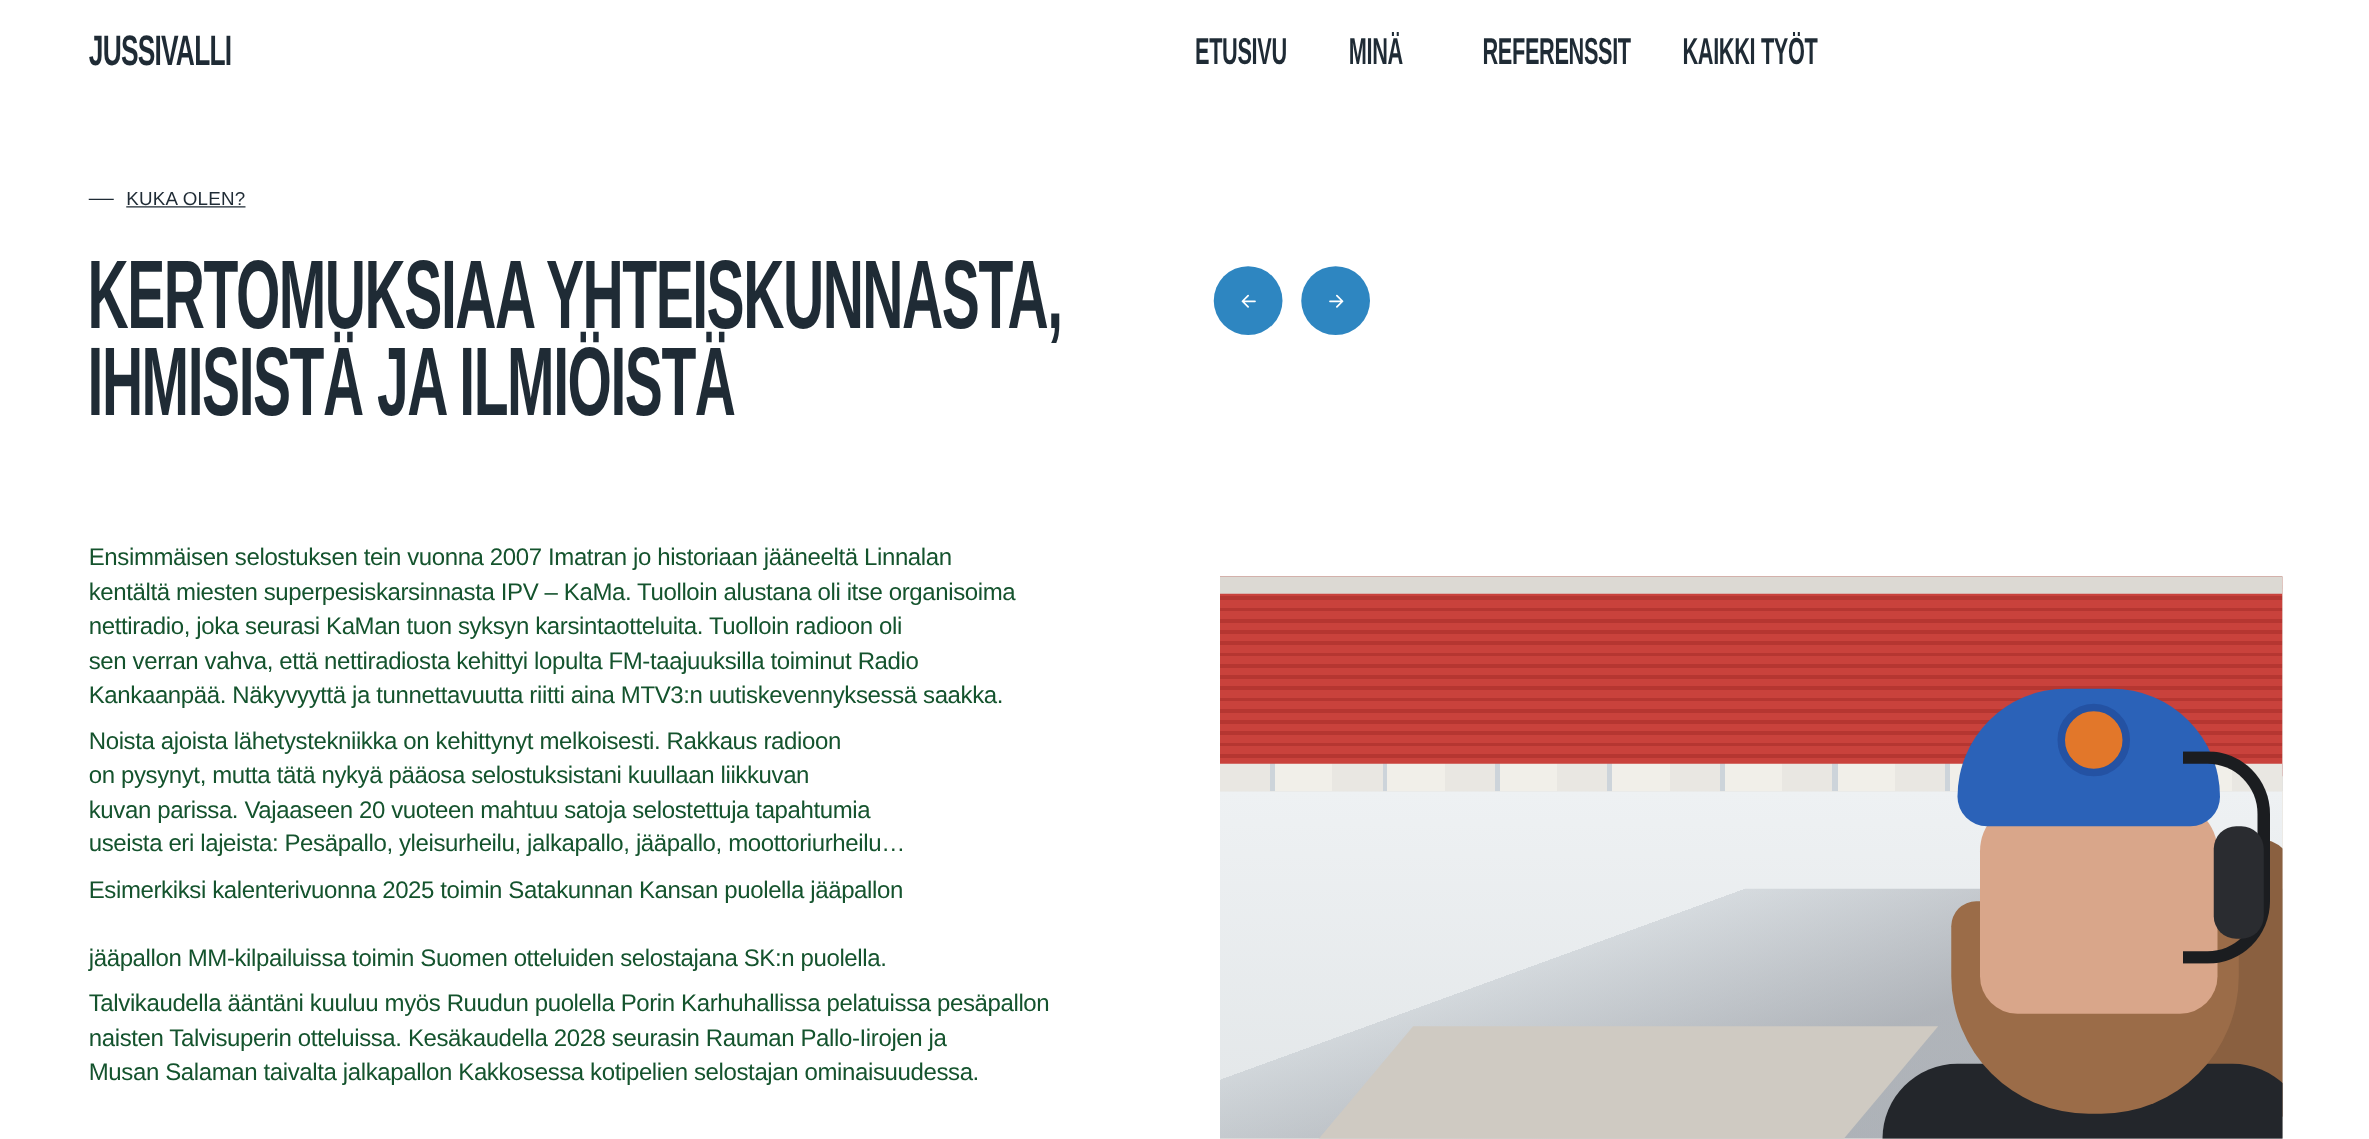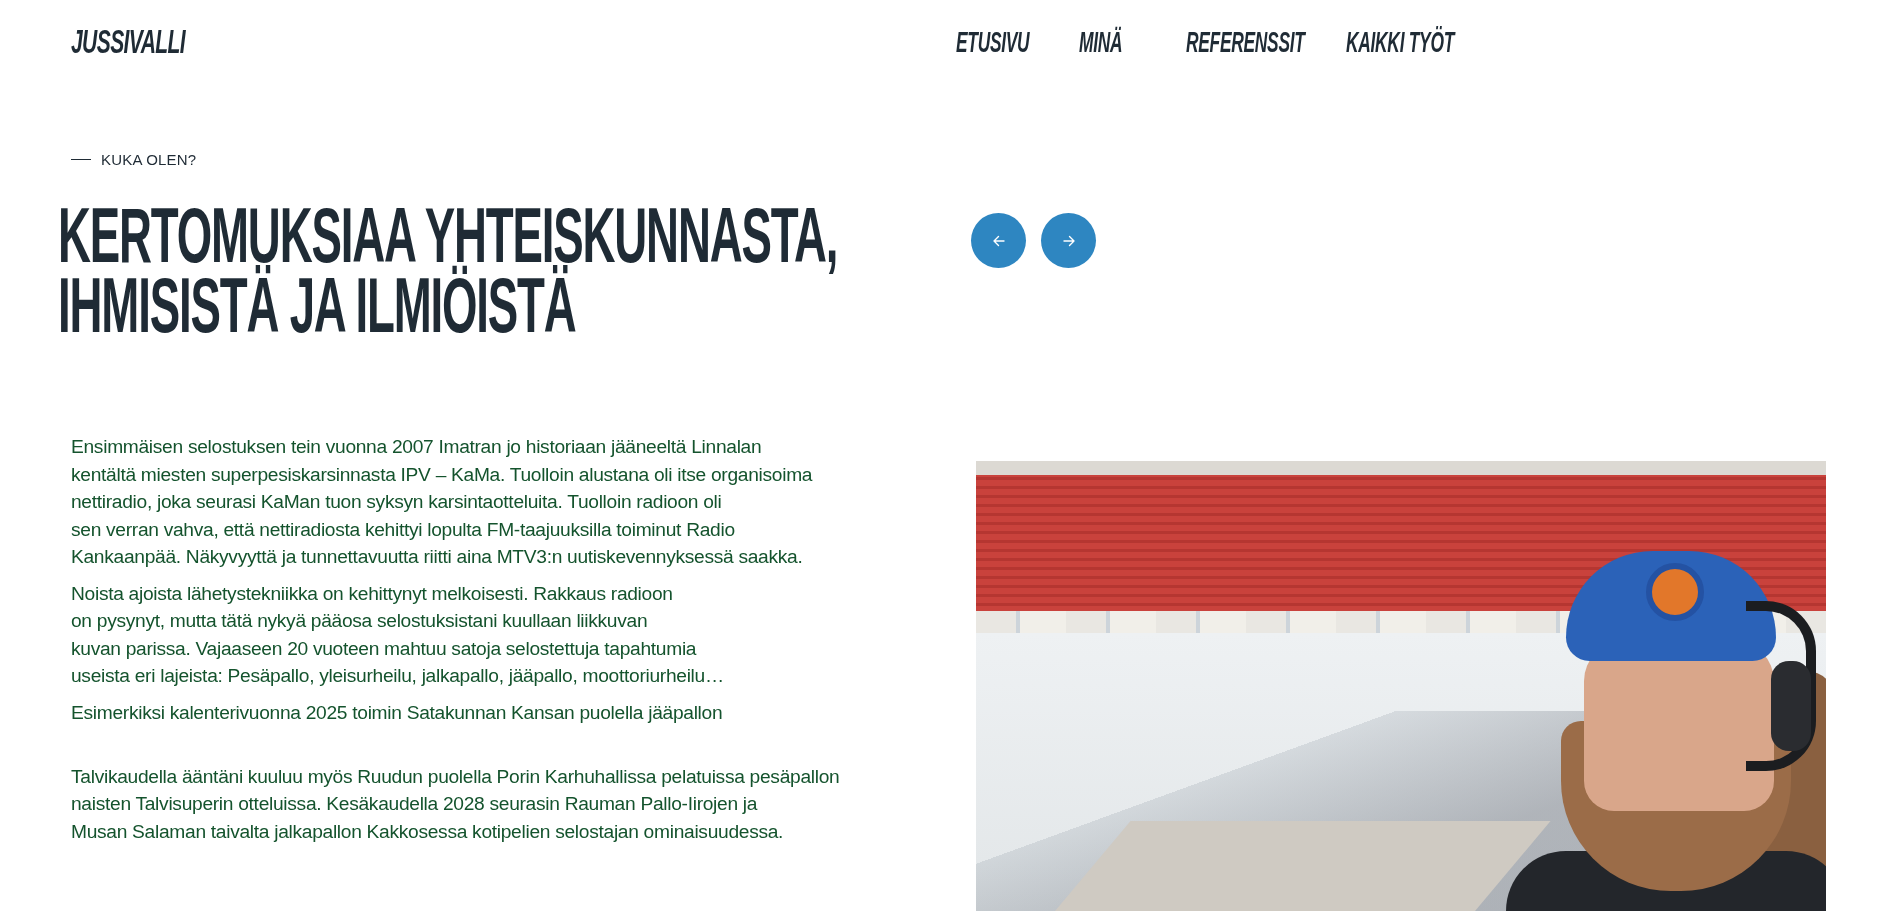--- a/index.html
+++ b/index.html
@@ -9,34 +9,34 @@
     .condensed {
       font-family: "Liberation Sans", sans-serif;
       font-weight: 700;
       text-transform: uppercase;
       color: #1f2b35;
       display: inline-block;
       transform-origin: left top;
       white-space: nowrap;
     }
 
-    header { position: absolute; left: 0; top: 0; width: 1509px; height: 90px; font-style: italic; }
+    header { position: absolute; left: 0; top: 0; width: 1509px; height: 90px; }
     .logo { position: absolute; left: 71px; top: 22px; font-size: 34px; letter-spacing: -1px; transform: scaleX(0.62); }
     nav { position: absolute; top: 25px; right: 0; width: 600px; height: 40px; }
     .nav-item { position: absolute; top: 0; font-size: 30px; letter-spacing: -0.5px; transform: scaleX(0.58); cursor: pointer; text-decoration: none; }
     .nav-item.n0 { left: 47px; }
     .nav-item.n1 { left: 170px; }
     .nav-item.n2 { left: 277px; }
     .nav-item.n3 { left: 437px; }
 
-    .eyebrow { position: absolute; left: 71px; top: 151px; display: flex; align-items: center; }
+    .eyebrow { position: absolute; left: 71px; top: 151px; display: flex; align-items: center; text-decoration: underline; }
     .eyebrow .dash { width: 20px; height: 1.5px; background: #1f2b35; margin-right: 10px; }
     .eyebrow .label { font-size: 15px; color: #1f2b35; letter-spacing: 0.2px; }
 
-    .headline { position: absolute; left: 58px; top: 200px; }
+    .headline { position: absolute; left: 70px; top: 200px; }
     .headline .line { display: block; font-size: 78px; line-height: 70px; letter-spacing: -2px; transform: scaleX(0.585); transform-origin: left top; white-space: nowrap; font-weight: 700; text-transform: uppercase; color: #1f2b35; }
 
     .slider-btn {
       position: absolute; top: 213px; width: 55px; height: 55px; border-radius: 50%;
       background: #2e86c1; border: none; cursor: pointer; display: flex; align-items: center; justify-content: center;
     }
     .slider-btn.prev { left: 971px; }
     .slider-btn.next { left: 1041px; }
     .slider-btn svg { width: 16px; height: 16px; }
 
@@ -109,20 +109,21 @@
   </p>
   <p>
     <span>Noista ajoista lähetystekniikka on kehittynyt melkoisesti. Rakkaus radioon</span><br>
     <span>on pysynyt, mutta tätä nykyä pääosa selostuksistani kuullaan liikkuvan</span><br>
     <span>kuvan parissa. Vajaaseen 20 vuoteen mahtuu satoja selostettuja tapahtumia</span><br>
     <span>useista eri lajeista: Pesäpallo, yleisurheilu, jalkapallo, jääpallo, moottoriurheilu…</span>
   </p>
   <p>
     <span>Esimerkiksi kalenterivuonna 2025 toimin Satakunnan Kansan puolella jääpallon</span><br>
     <br>
+    <span>jääpallon MM-kilpailuissa toimin Suomen otteluiden selostajana SK:n puolella.</span>
   </p>
   <p>
     <span>Talvikaudella ääntäni kuuluu myös Ruudun puolella Porin Karhuhallissa pelatuissa pesäpallon</span><br>
     <span>naisten Talvisuperin otteluissa. Kesäkaudella 2028 seurasin Rauman Pallo-Iirojen ja</span><br>
     <span>Musan Salaman taivalta jalkapallon Kakkosessa kotipelien selostajan ominaisuudessa.</span>
   </p>
 </div>
 
 <div class="photo">
   <div class="stands"></div>

